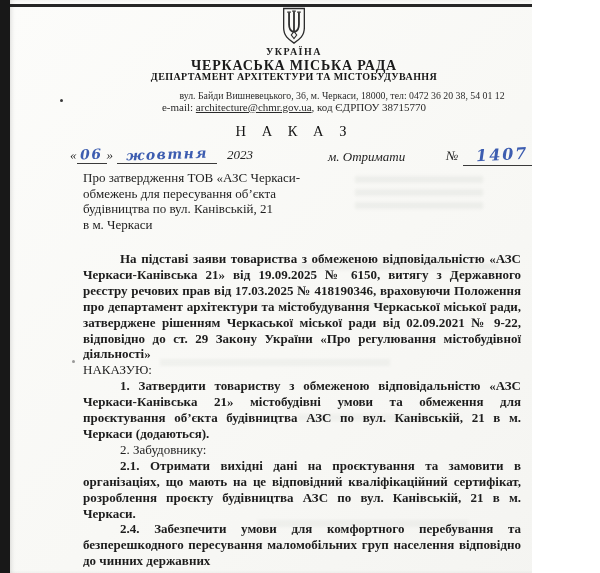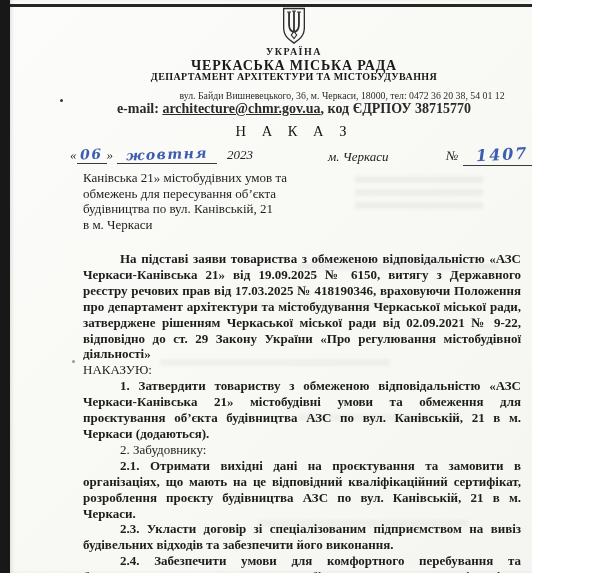--- a/index.html
+++ b/index.html
@@ -19,21 +19,21 @@
   .edge-right{position:absolute;left:578px;top:0;width:22px;height:573px;background:#141414;}
   .edge-right:after{content:"";position:absolute;left:7px;top:0;width:3px;height:573px;background:#3c3c3c;}
   .edge-top{position:absolute;left:10px;top:4px;width:568px;height:3px;background:#262626;}
 
   .center{left:0;width:100%;text-align:center;position:absolute;}
   .emblem{position:absolute;left:50%;top:7px;transform:translateX(-50%);}
   .country{top:46px;font-weight:bold;font-size:10px;letter-spacing:1.5px;color:#222;}
   .council{top:58px;font-weight:bold;font-size:14px;letter-spacing:.8px;color:#1b1b1b;}
   .dept{top:71px;font-weight:bold;font-size:10px;letter-spacing:.4px;color:#151515;}
   .addr{top:90px;font-size:9.8px;color:#2a2a2a;padding-left:48px;}
-  .addr2{top:101px;font-size:14px;color:#2a2a2a;font-weight:bold;}
+  .addr2{top:101px;font-size:11px;color:#2a2a2a;}
   .email{text-decoration:underline;}
   .order-title{top:123px;font-weight:normal;font-size:14.5px;letter-spacing:6px;color:#151515;}
 
   .date-row{position:absolute;top:147px;left:0;width:100%;height:24px;font-size:13px;font-style:italic;color:#222;}
   .date-left{position:absolute;left:60px;top:0;}
   .city{position:absolute;left:318px;top:2px;}
   .num-block{position:absolute;left:436px;top:0;}
   .uline{display:inline-block;border-bottom:1.2px solid #3a3a3a;text-align:center;line-height:1.05;padding:0 2px 1px 2px;}
   .u-day{min-width:26px;}
   .u-month{min-width:96px;margin:0 4px;}
@@ -93,40 +93,39 @@
     <div class="center dept">ДЕПАРТАМЕНТ АРХІТЕКТУРИ ТА МІСТОБУДУВАННЯ</div>
     <div class="center addr">вул. Байди Вишневецького, 36, м. Черкаси, 18000, тел: 0472 36 20 38,  54 01 12</div>
     <div class="center addr2"><span>e-mail:</span> <span class="email">architecture@chmr.gov.ua</span><span>, код ЄДРПОУ 38715770</span></div>
 
     <div class="center order-title">Н А К А З</div>
 
     <div class="date-row">
       <span class="date-left">
         <span>«</span><span class="uline u-day"><span class="hw">06</span></span><span>»</span><span class="uline u-month"><span class="hw">жовтня</span></span><span class="year">2023</span>
       </span>
-      <span class="city">м. Черкаси</span>
+      <span class="city">м. Отримати</span>
       <span class="num-block">
         <span>№</span><span class="uline u-num"><span class="hw hw-num">1407</span></span>
       </span>
     </div>
 
     <div class="subject">
-      <div>Канівська 21» містобудівних умов та</div>
+      <div>Про затвердження ТОВ «АЗС Черкаси-</div>
       <div>обмежень для пересування об’єкта</div>
       <div>будівництва по вул. Канівській, 21</div>
       <div>в м. Черкаси</div>
     </div>
 
     <div class="body-text">
       <p class="ind just">На підставі заяви товариства з обмеженою відповідальністю «АЗС Черкаси-Канівська 21» від 19.09.2025 № 6150, витягу з Державного реєстру речових прав від 17.03.2025 № 418190346, враховуючи Положення про департамент архітектури та містобудування Черкаської міської ради, затверджене рішенням Черкаської міської ради від 02.09.2021 № 9-22, відповідно до ст. 29 Закону України  «Про регулювання містобудівної діяльності»</p>
       <p>НАКАЗУЮ:</p>
       <p class="ind just">1. Затвердити товариству з обмеженою відповідальністю «АЗС Черкаси-Канівська 21» містобудівні умови та обмеження для проєктування об’єкта будівництва АЗС по вул. Канівській, 21 в м. Черкаси (додаються).</p>
       <p class="ind">2. Забудовнику:</p>
       <p class="ind just">2.1. Отримати вихідні дані на проєктування та замовити в організаціях, що мають на це відповідний кваліфікаційний сертифікат, розроблення проєкту будівництва АЗС по вул. Канівській, 21 в м. Черкаси.</p>
-      <p class="ind just">2.3. Укласти договір зі спеціалізованим підприємством на вивіз будівельних відходів та забезпечити його виконання.</p>
       <p class="ind just">2.4. Забезпечити умови для комфортного перебування та безперешкодного пересування маломобільних груп населення відповідно до чинних державних</p>
     </div>
   </div>
 
   <div class="edge-left"></div>
   <div class="edge-right"></div>
   <div class="edge-top"></div>
 </div>
 
 </body></html>

